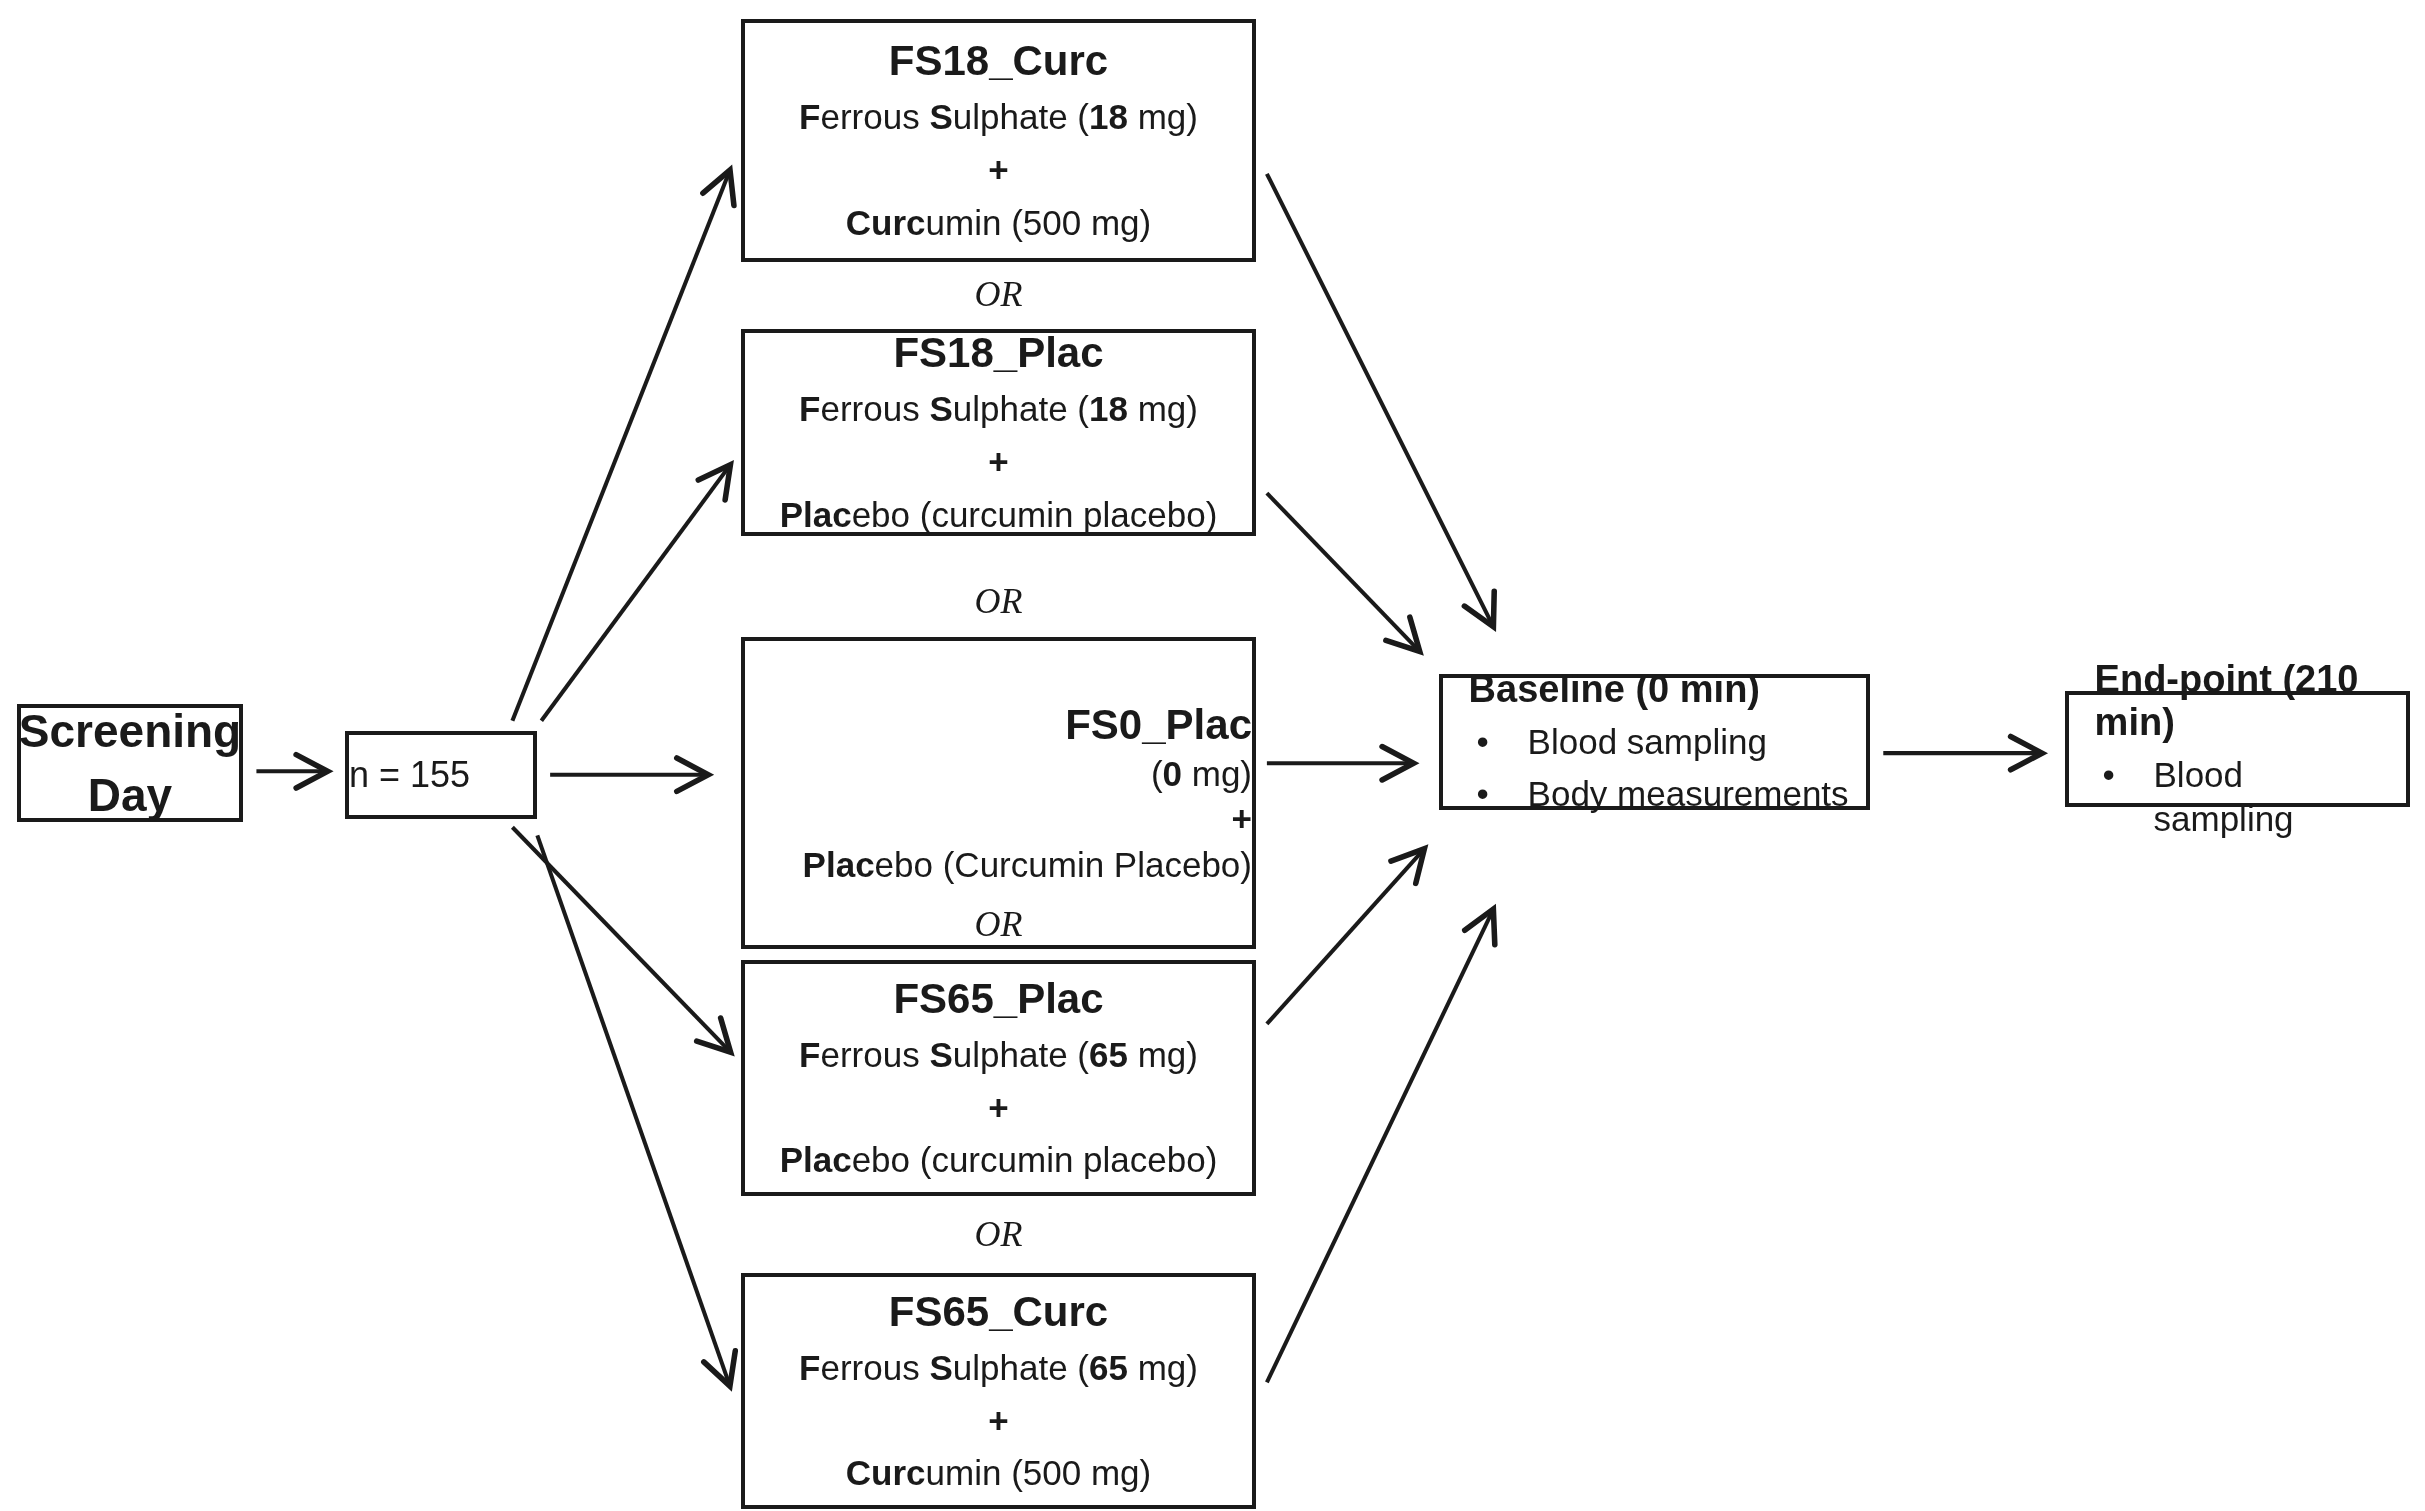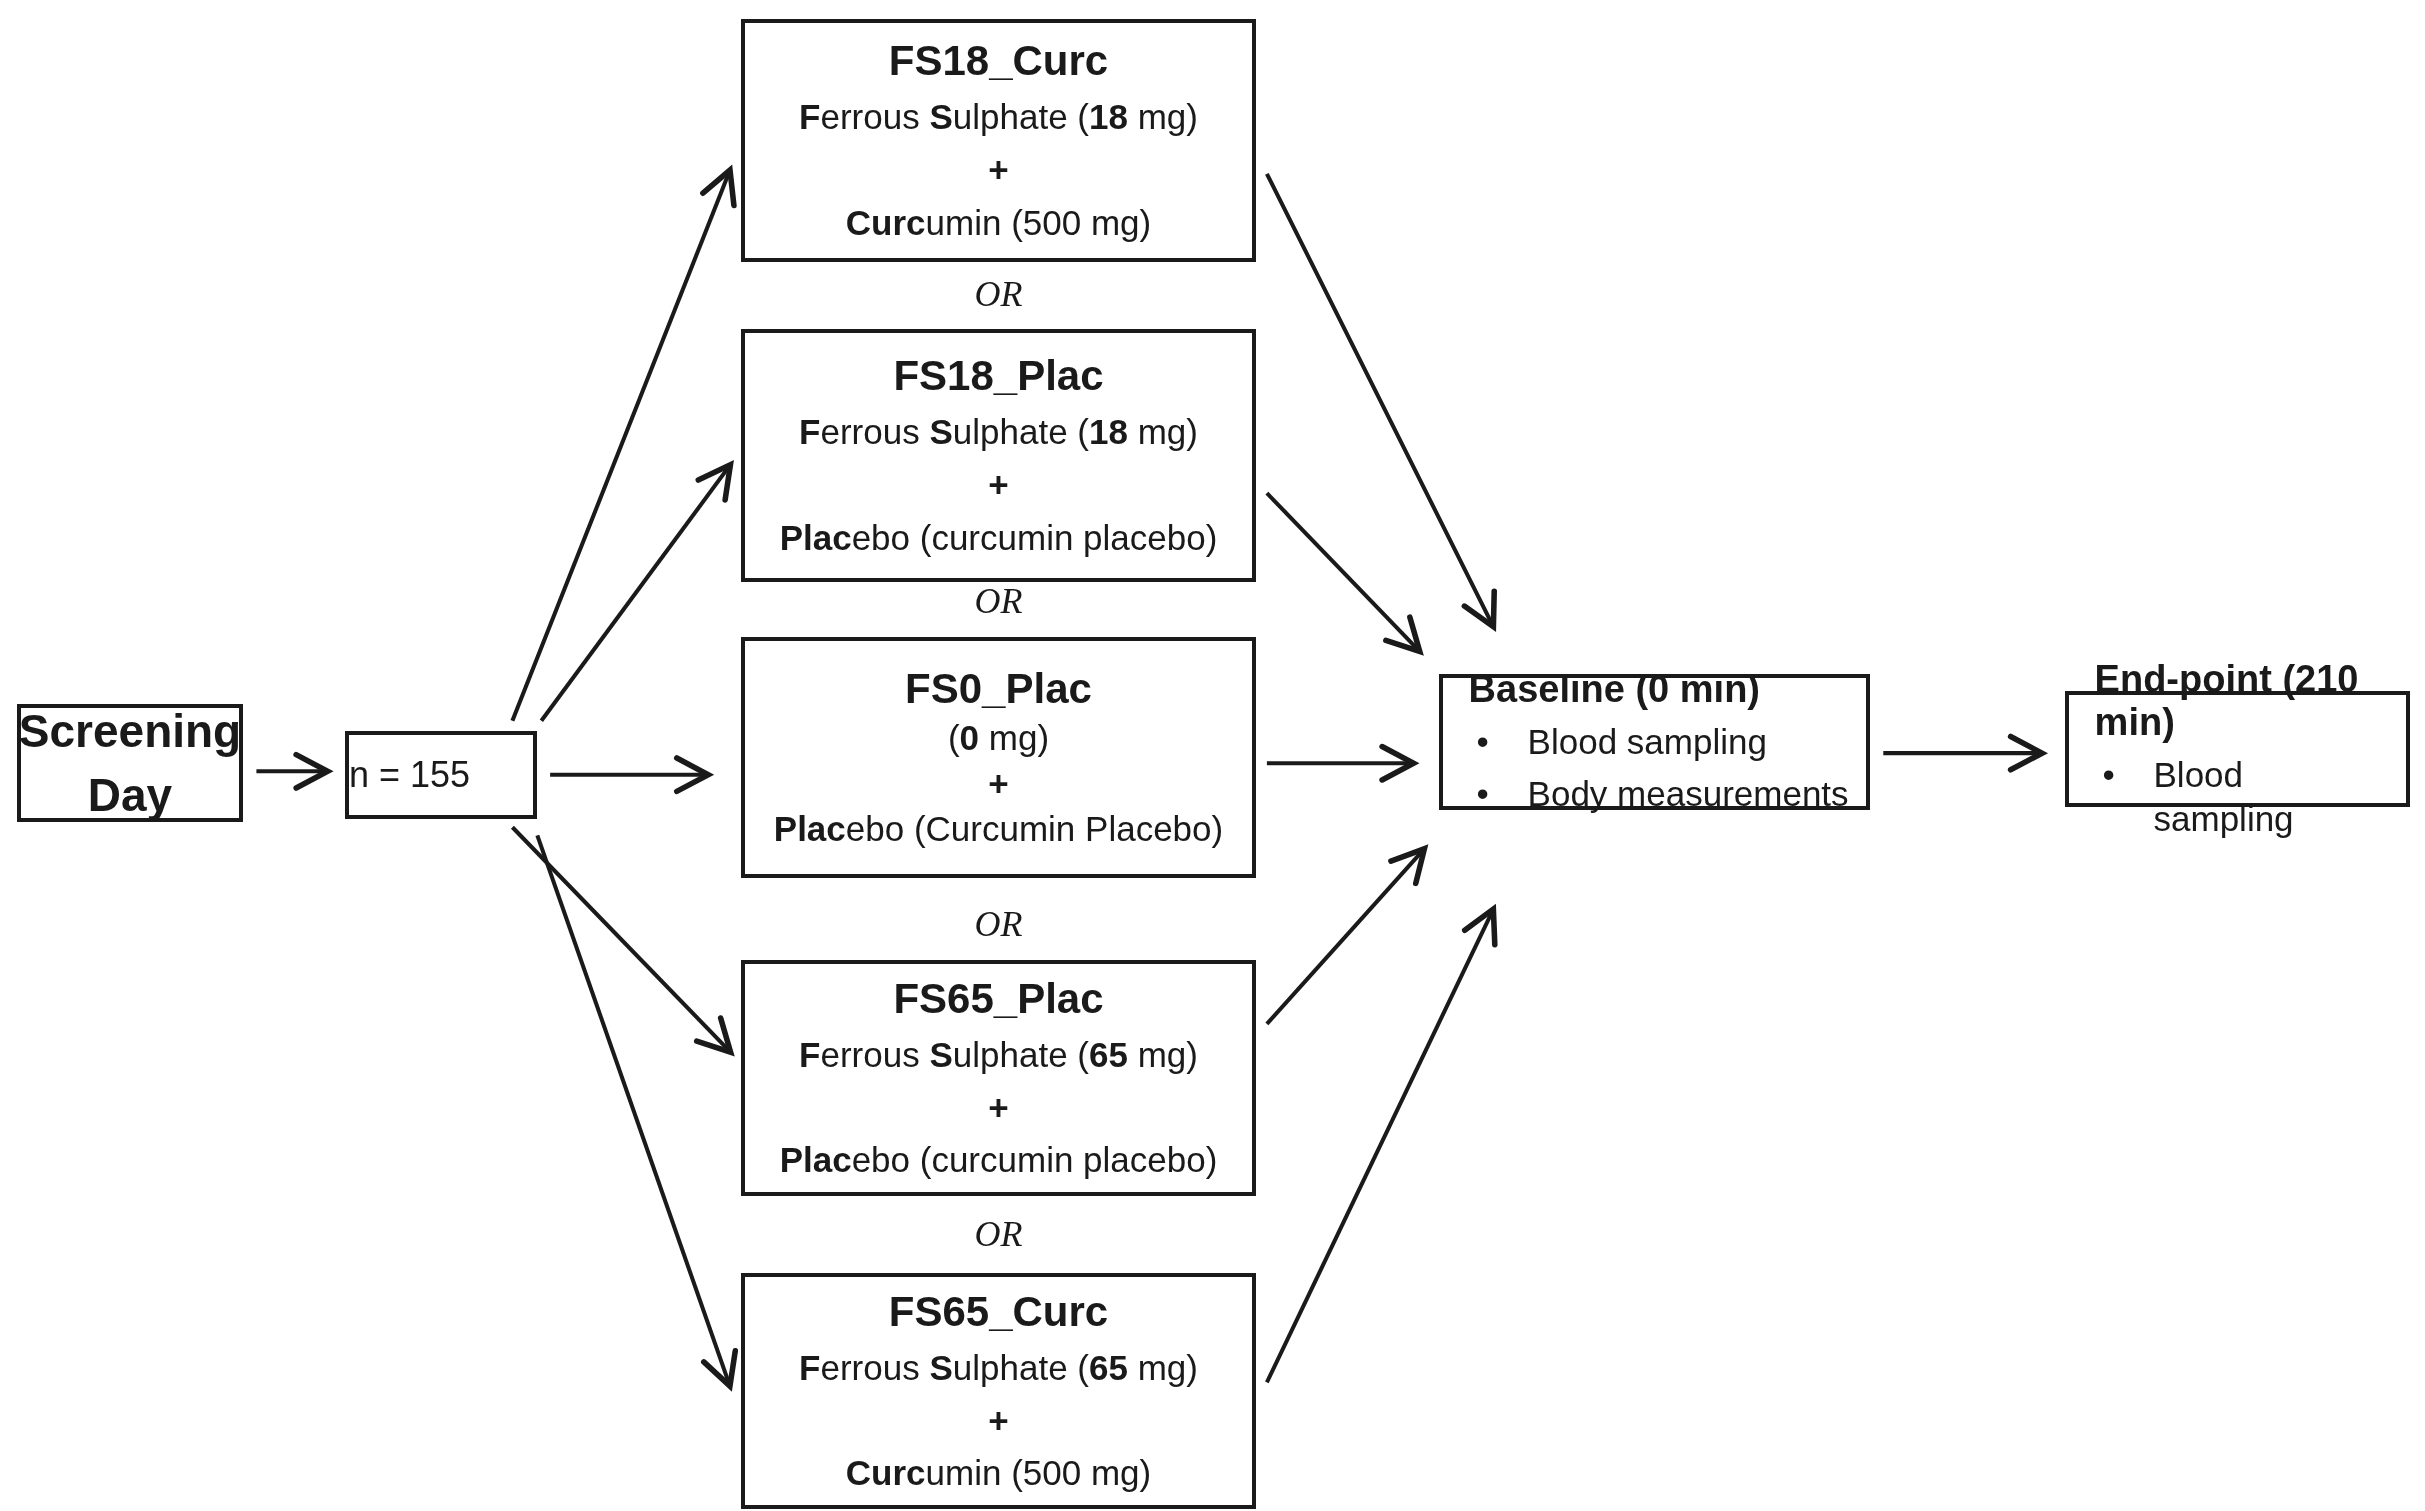--- a/index.html
+++ b/index.html
@@ -85,30 +85,30 @@
 
   <div class="box tbox" style="top:19px; height:243px;">
     <div class="ttitle">FS18_Curc</div>
     <div class="tline"><span class="b">F</span><span>errous </span><span class="b">S</span><span>ulphate (</span><span class="b">18</span><span> mg)</span></div>
     <div class="tline"><span class="b">+</span></div>
     <div class="tline"><span class="b">Curc</span><span>umin (500 mg)</span></div>
   </div>
 
   <div class="or-label" style="top:276px;">OR</div>
 
-  <div class="box tbox" style="top:329px; height:253px;">
+  <div class="box tbox" style="top:329px; height:207px;">
     <div class="ttitle">FS18_Plac</div>
     <div class="tline"><span class="b">F</span><span>errous </span><span class="b">S</span><span>ulphate (</span><span class="b">18</span><span> mg)</span></div>
     <div class="tline"><span class="b">+</span></div>
     <div class="tline"><span class="b">Plac</span><span>ebo (curcumin placebo)</span></div>
   </div>
 
   <div class="or-label" style="top:583px;">OR</div>
 
-  <div class="box tbox tight" style="top:637px; height:241px;">
+  <div class="box tbox tight" style="top:637px; height:312px;align-items:flex-end;">
     <div class="ttitle">FS0_Plac</div>
     <div class="tline"><span>(</span><span class="b">0</span><span> mg)</span></div>
     <div class="tline"><span class="b">+</span></div>
     <div class="tline"><span class="b">Plac</span><span>ebo (Curcumin Placebo)</span></div>
   </div>
 
   <div class="or-label" style="top:906px;">OR</div>
 
   <div class="box tbox" style="top:960px; height:236px;">
     <div class="ttitle">FS65_Plac</div>

